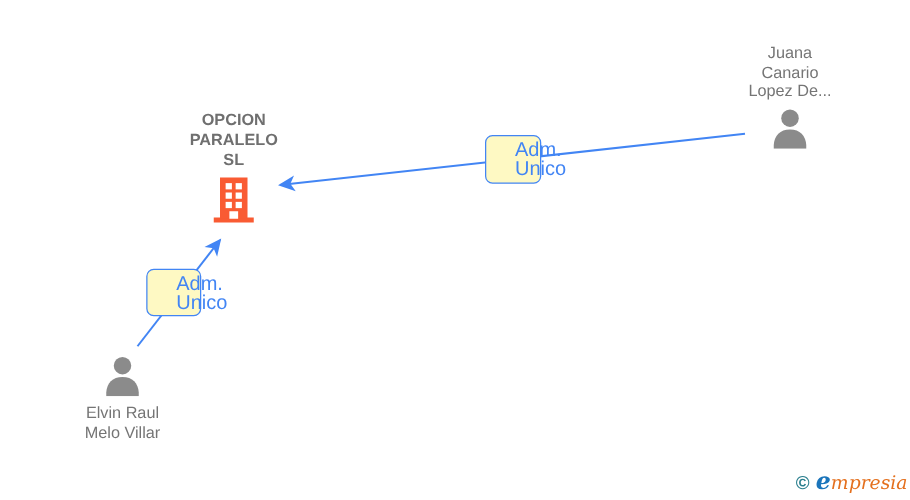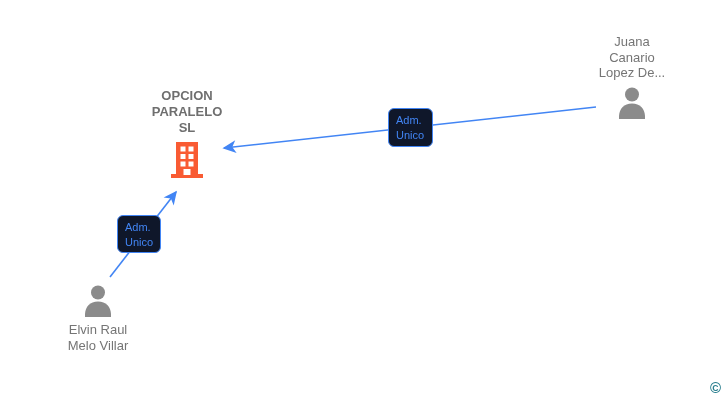--- a/index.html
+++ b/index.html
@@ -35,27 +35,27 @@
   .company-label {
     font-weight: bold;
     color: #6F6F6F;
     line-height: 16px;
   }
   .icon-wrap { margin-top: 5px; line-height: 0; }
   .icon-first { margin-top: 0; }
   .label-after-icon { margin-top: 5px; }
   .edge-label {
     position: absolute;
-    background: #0f172a;
+    background: #fef9c3;
     border: 1.5px solid #4285F4;
     border-radius: 6px;
     color: #4285F4;
-    font-size: 11px;
+    font-size: 16px;
     line-height: 15px;
-    padding: 4px 0 0 7px;
+    padding: 4px 0 0 23px;
     box-sizing: border-box;
   }
   .footer {
     position: absolute;
     right: 2px; bottom: 4px;
     display: flex;
     align-items: baseline;
   }
   .footer .copy {
     color: #2A7F8E;
@@ -137,15 +137,16 @@
     <div>Adm.</div>
     <div>Unico</div>
   </div>
   <div class="edge-label" style="left:117px;top:215px;width:44px;height:38px;">
     <div>Adm.</div>
     <div>Unico</div>
   </div>
 
   <div class="footer">
     <span class="copy">©</span>
+    <span class="brand"><span class="brand-e">e</span><span class="brand-rest">mpresia</span></span>
   </div>
 
 </div>
 
 </body></html>

